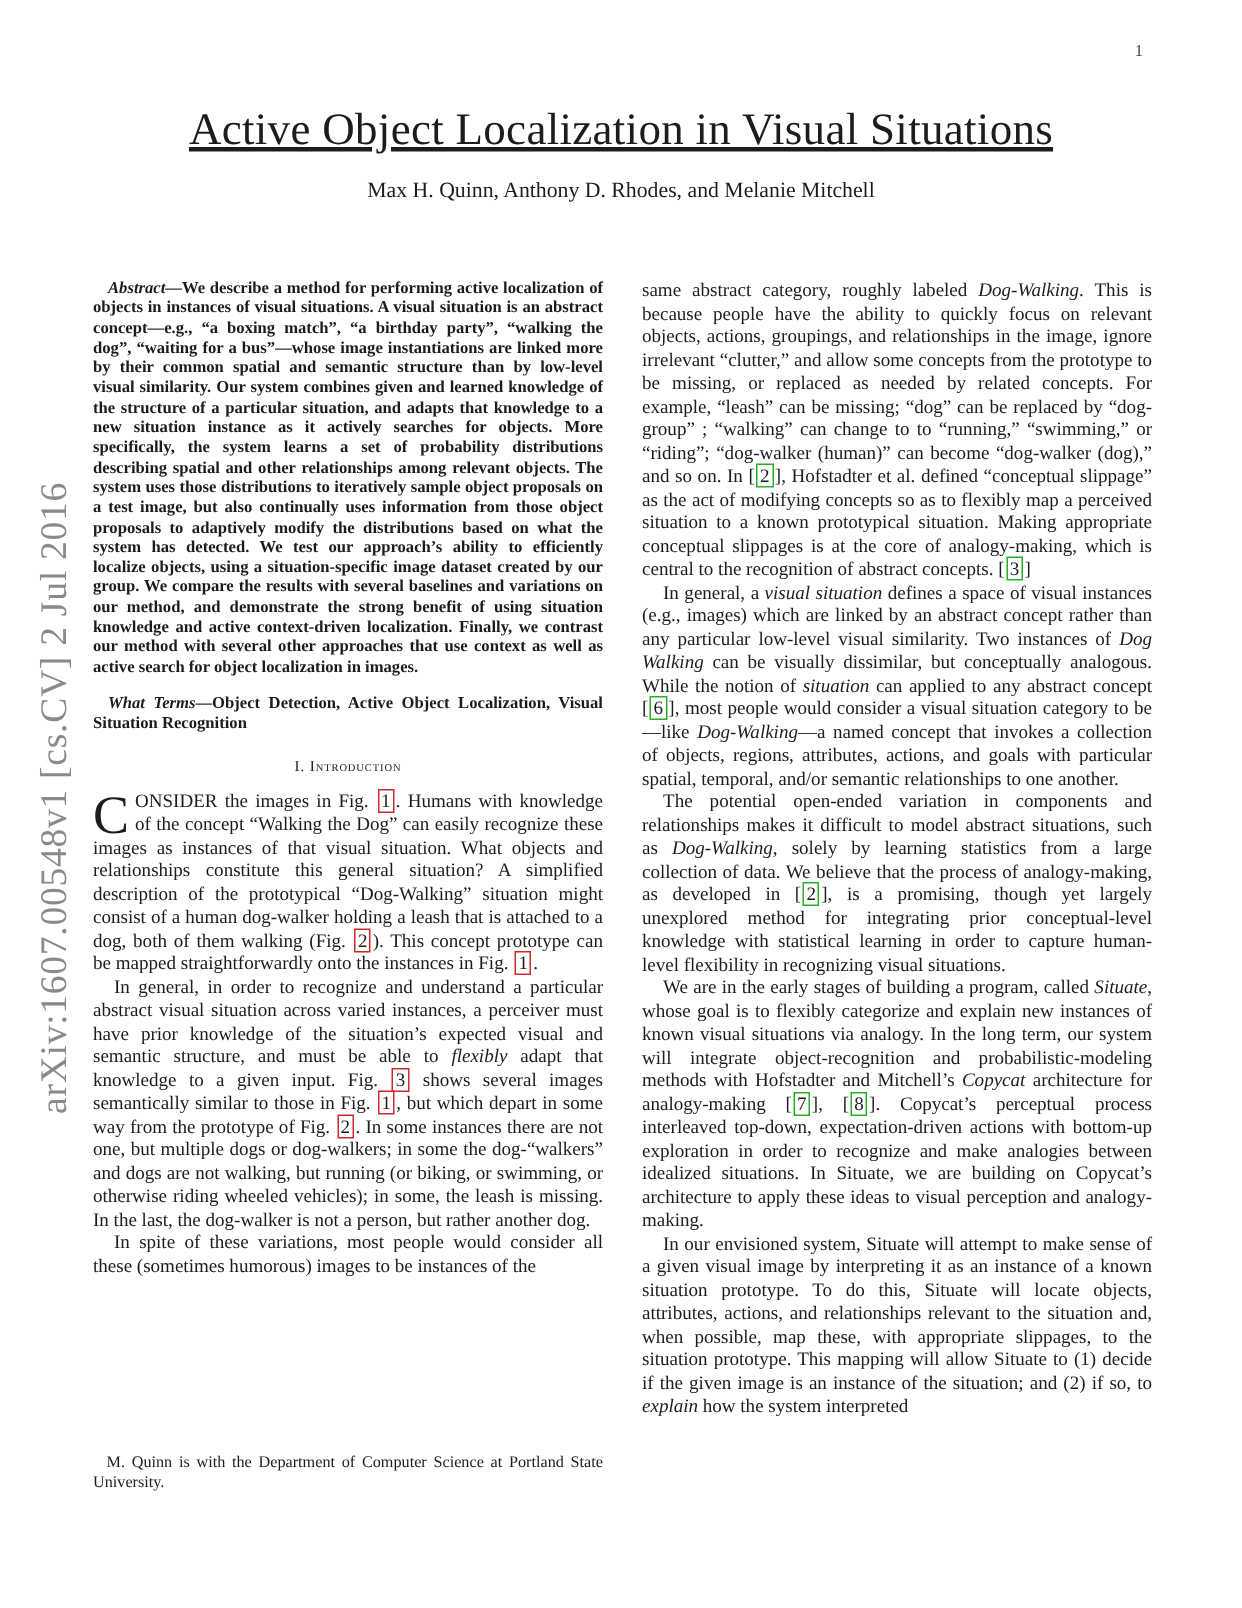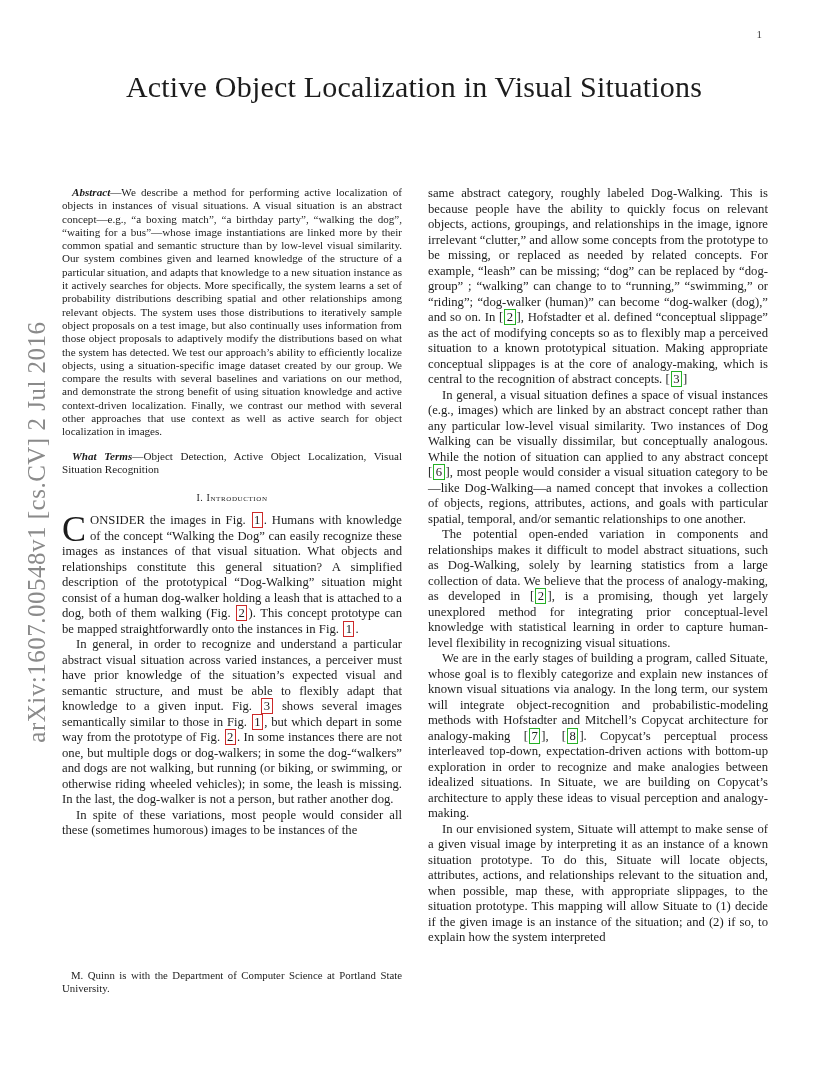--- a/index.html
+++ b/index.html
@@ -9,21 +9,21 @@
     font-family:"Liberation Serif","DejaVu Serif",serif; color:#1c1c1c;
     -webkit-font-smoothing:antialiased;
   }
   .page-number { position:absolute; top:28px; right:66px; font-size:11px; color:#444; }
   .arxiv-sidebar {
     position:absolute; top:532px; left:37px;
     transform:translate(-50%,-50%) rotate(-90deg);
     white-space:nowrap; font-size:25px; color:#8a8a8a; letter-spacing:0.5px;
   }
   .paper-header { position:absolute; top:70px; left:0; right:0; text-align:center; }
-  .paper-title { margin:0; font-size:30px; font-weight:400; letter-spacing:0.2px; }
+  .paper-title { margin:0; font-size:30px; font-weight:400; letter-spacing:0.2px;text-decoration:underline; }
   .paper-authors { margin-top:15px; font-size:14.5px; }
 
   .col { position:absolute; top:186px; width:340px; text-align:justify; hyphens:auto; }
   .col-left  { left:62px;  height:826px; }
   .col-right { left:428px; }
 
   p { margin:0; }
   .abstract, .index-terms {
     font-size:11.1px; line-height:13.3px; font-weight:bold; text-indent:10px;
   }
@@ -34,22 +34,22 @@
   }
   .body { font-size:12.7px; line-height:15.5px; text-indent:14px; }
   .body.noindent { text-indent:0; }
 
   .footnotes {
     position:absolute; bottom:17px; left:0; right:0;
     font-size:10.8px; line-height:13.1px; text-align:justify;
   }
   .footnotes p { text-indent:9px; }
 
-  .s-i  { }
-  .s-b  { font-weight:normal; }
+  .s-i  { font-style:italic; }
+  .s-b  { font-weight:bold; }
   .s-bi { font-weight:bold; font-style:italic; }
   .s-drop {
     float:left; font-size:36px; line-height:28px; padding:2px 4px 0 0; font-weight:400;
   }
   .s-rref {
     border:1px solid var(--fig-ref,#cc2929); padding:0 1.5px; margin:0 1px;
   }
   .s-gref {
     border:1px solid var(--cite-ref,#25b025); padding:0 1.5px; margin:0 1px;
   }
@@ -58,20 +58,21 @@
 <body>
 
 <div class="page">
 
   <div class="page-number">1</div>
 
   <div class="arxiv-sidebar">arXiv:1607.00548v1  [cs.CV]  2 Jul 2016</div>
 
   <div class="paper-header">
     <h1 class="paper-title">Active Object Localization in Visual Situations</h1>
+    <div class="paper-authors">Max H. Quinn, Anthony D. Rhodes, and Melanie Mitchell</div>
   </div>
 
   <div class="col col-left">
     <p class="abstract"><span class="s-bi">Abstract</span><span class="s-b">—We describe a method for performing active localization of objects in instances of visual situations. A visual situation is an abstract concept—e.g., “a boxing match”, “a birthday party”, “walking the dog”, “waiting for a bus”—whose image instantiations are linked more by their common spatial and semantic structure than by low-level visual similarity. Our system combines given and learned knowledge of the structure of a particular situation, and adapts that knowledge to a new situation instance as it actively searches for objects. More specifically, the system learns a set of probability distributions describing spatial and other relationships among relevant objects. The system uses those distributions to iteratively sample object proposals on a test image, but also continually uses information from those object proposals to adaptively modify the distributions based on what the system has detected. We test our approach’s ability to efficiently localize objects, using a situation-specific image dataset created by our group. We compare the results with several baselines and variations on our method, and demonstrate the strong benefit of using situation knowledge and active context-driven localization. Finally, we contrast our method with several other approaches that use context as well as active search for object localization in images.</span></p>
     <p class="index-terms"><span class="s-bi">What Terms</span><span class="s-b">—Object Detection, Active Object Localization, Visual Situation Recognition</span></p>
     <h2 class="section-heading">I. Introduction</h2>
     <p class="body noindent"><span class="s-drop">C</span><span>ONSIDER the images in Fig. </span><span class="s-rref">1</span><span>. Humans with knowledge of the concept “Walking the Dog” can easily recognize these images as instances of that visual situation. What objects and relationships constitute this general situation? A simplified description of the prototypical “Dog-Walking” situation might consist of a human dog-walker holding a leash that is attached to a dog, both of them walking (Fig. </span><span class="s-rref">2</span><span>). This concept prototype can be mapped straightforwardly onto the instances in Fig. </span><span class="s-rref">1</span><span>.</span></p>
     <p class="body"><span>In general, in order to recognize and understand a particular abstract visual situation across varied instances, a perceiver must have prior knowledge of the situation’s expected visual and semantic structure, and must be able to </span><span class="s-i">flexibly</span><span> adapt that knowledge to a given input. Fig. </span><span class="s-rref">3</span><span> shows several images semantically similar to those in Fig. </span><span class="s-rref">1</span><span>, but which depart in some way from the prototype of Fig. </span><span class="s-rref">2</span><span>. In some instances there are not one, but multiple dogs or dog-walkers; in some the dog-“walkers” and dogs are not walking, but running (or biking, or swimming, or otherwise riding wheeled vehicles); in some, the leash is missing. In the last, the dog-walker is not a person, but rather another dog.</span></p>
     <p class="body"><span>In spite of these variations, most people would consider all these (sometimes humorous) images to be instances of the</span></p>
     <div class="footnotes">

